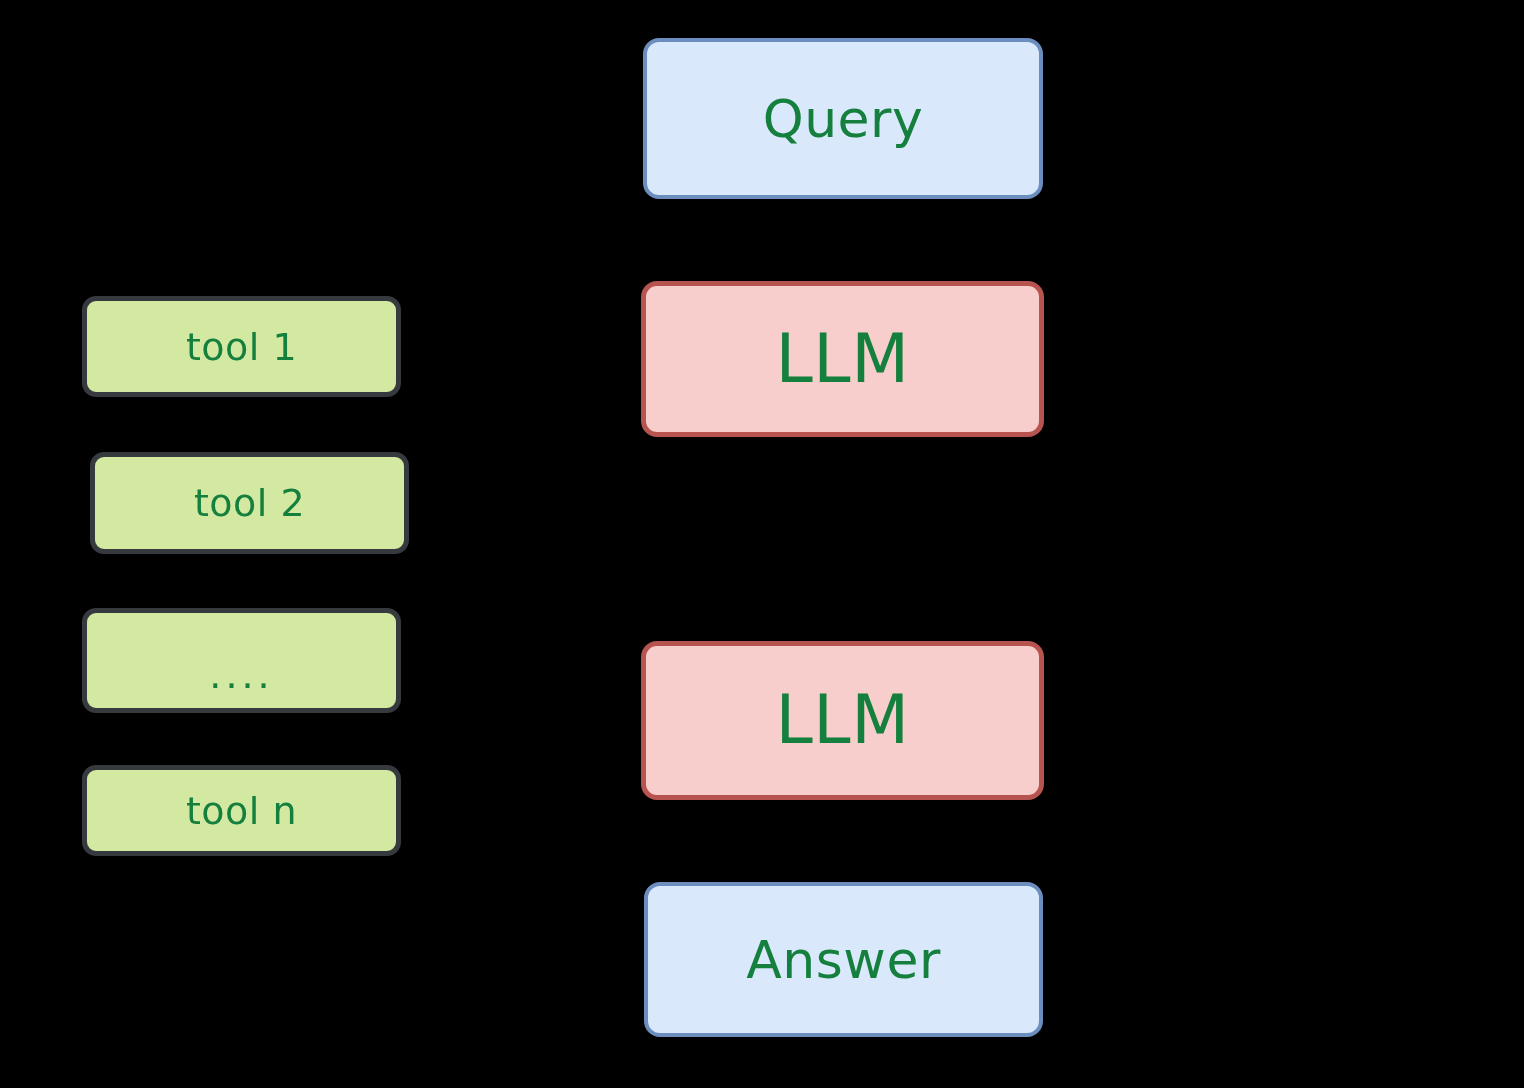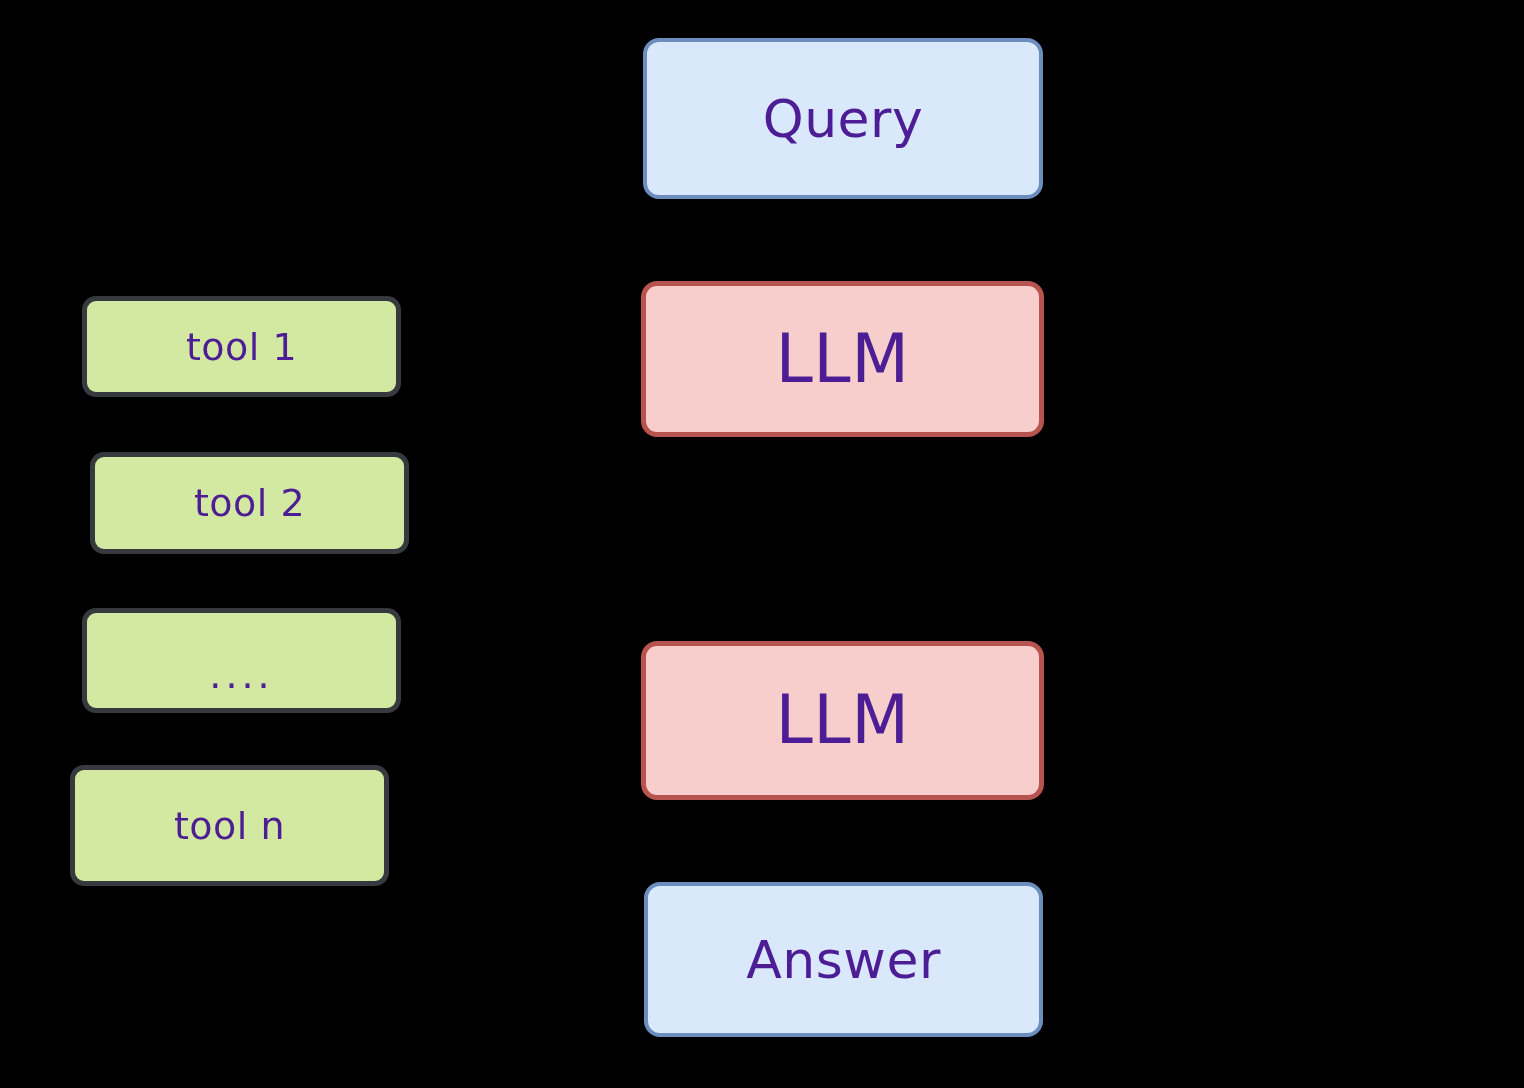--- a/index.html
+++ b/index.html
@@ -24,21 +24,21 @@
     display: flex;
     align-items: center;
     justify-content: center;
     border-style: solid;
     text-align: center;
     line-height: 1;
     user-select: none;
   }
   .node-label {
     display: block;
-    color: #4c1d95;
+    color: #15803d;
     letter-spacing: 0.5px;
   }
 
   
   .node.io {
     background: #dae8fc;
     border-color: #6c8ebf;
     border-width: 4px;
     border-radius: 16px;
   }
@@ -82,21 +82,21 @@
 
   
   #node-query   { left: 643px; top: 38px;  width: 400px; height: 161px; }
   #node-llm-1   { left: 641px; top: 281px; width: 403px; height: 156px; }
   #node-llm-2   { left: 641px; top: 641px; width: 403px; height: 159px; }
   #node-answer  { left: 644px; top: 882px; width: 399px; height: 155px; text-align: right; }
 
   #node-tool-1  { left: 82px; top: 296px; width: 319px; height: 101px; }
   #node-tool-2  { left: 82px; top: 452px; width: 319px; height: 102px; margin-left: 8px; }
   #node-tool-3  { left: 82px; top: 608px; width: 319px; height: 105px; }
-  #node-tool-4  { left: 70px; top: 765px; width: 319px; height: 121px; }
+  #node-tool-4  { left: 82px; top: 765px; width: 319px; height: 91px; }
 </style>
 </head>
 <body>
 
 <div id="canvas">
 
   <div class="node io" id="node-query">
     <span class="node-label">Query</span>
   </div>
 

